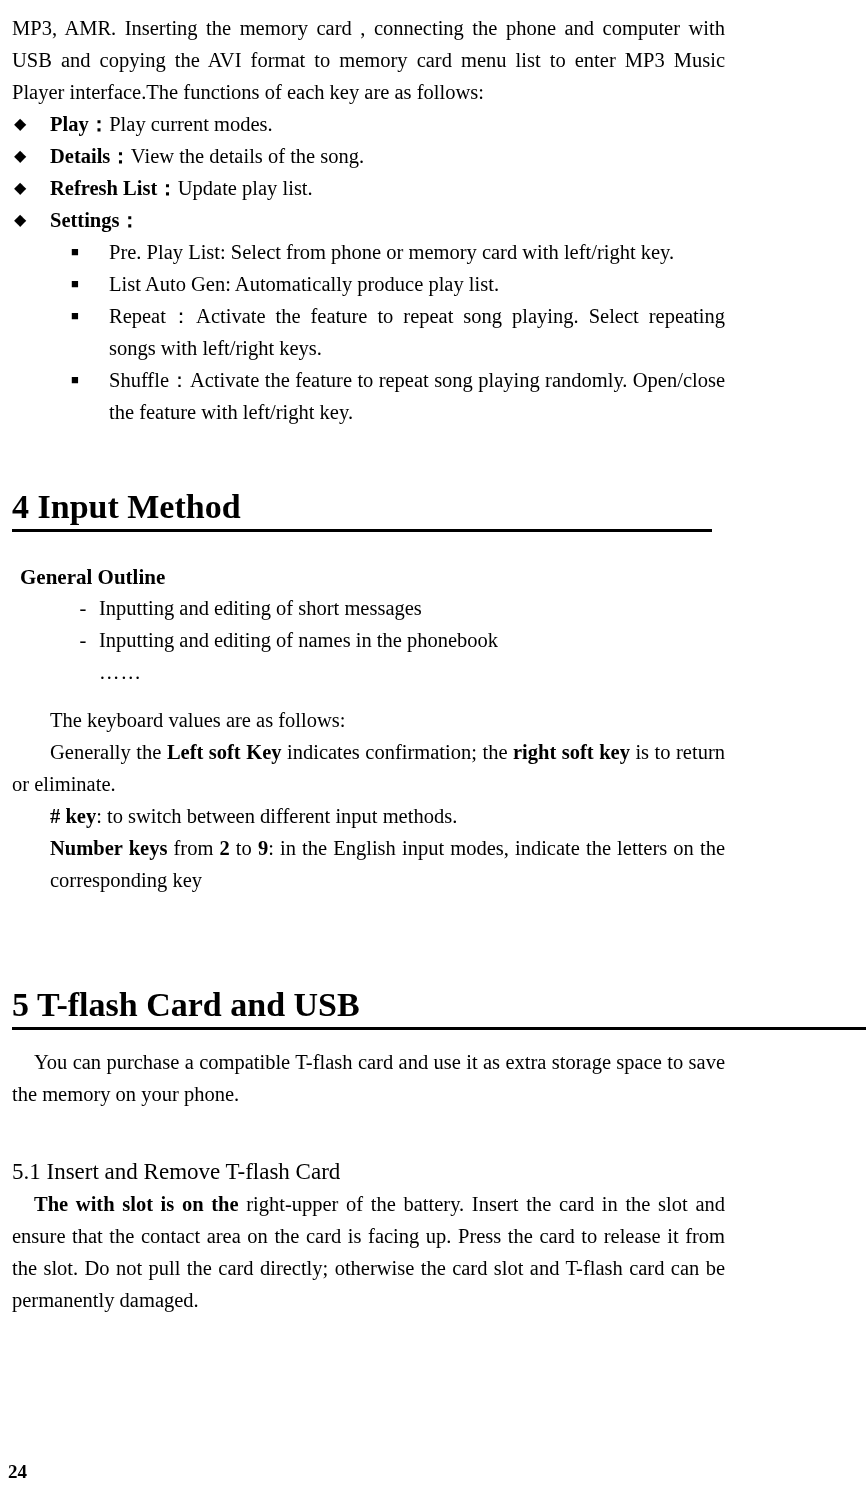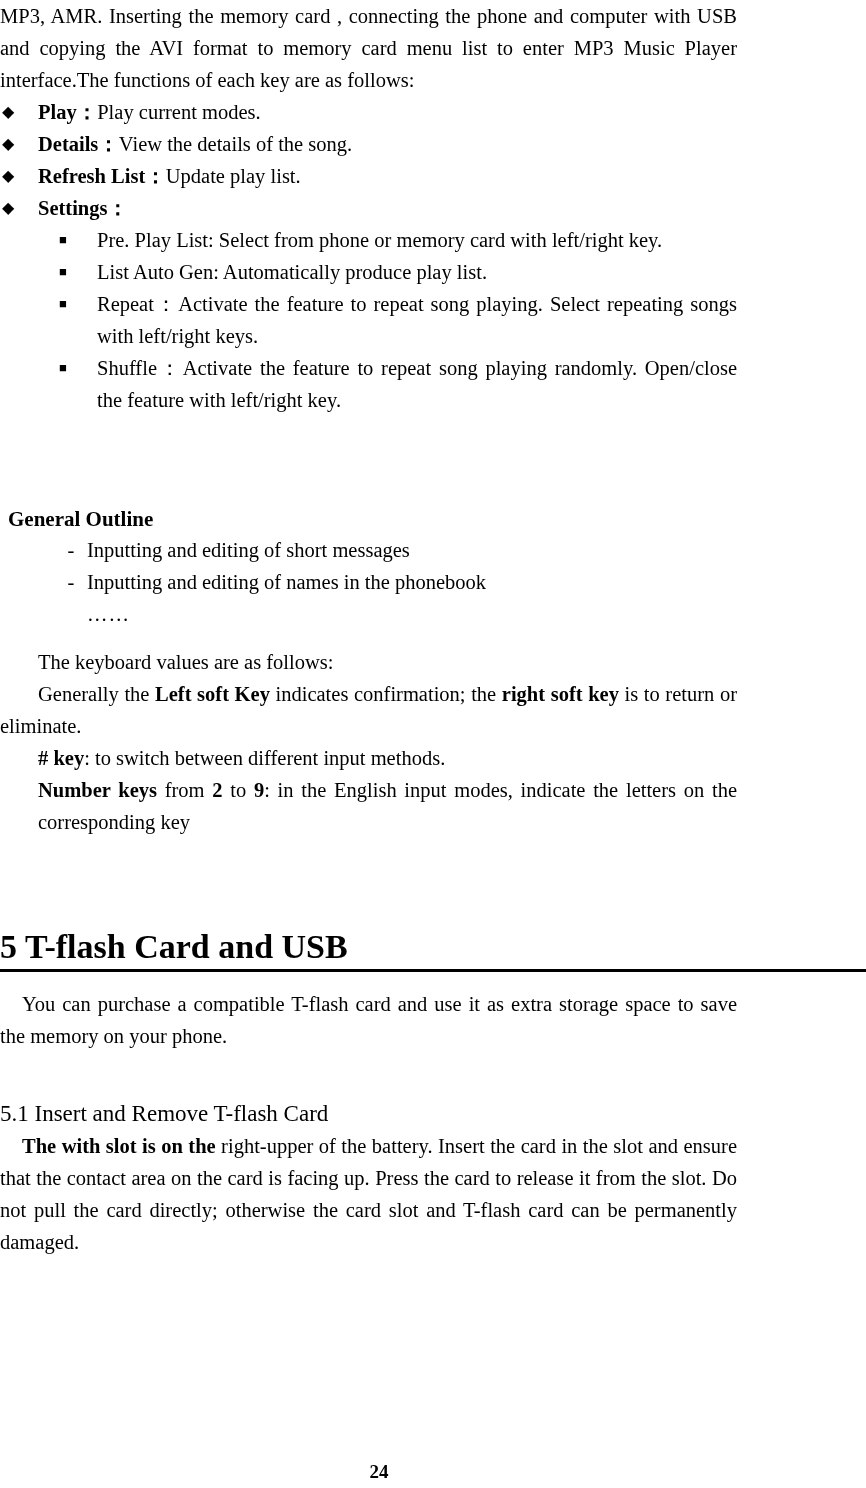--- a/index.html
+++ b/index.html
@@ -13,21 +13,21 @@
     position: relative;
     font-family: "Liberation Serif", "DejaVu Serif", serif;
     color: #000000;
     overflow: hidden;
   }
   .page {
     position: relative;
     width: 737px;
     height: 1488px;
     box-sizing: border-box;
-    padding: 0;
+    padding: 12px;
   }
 
   
   .para {
     font-size: 20.5px;
     line-height: 32px;
     text-align: justify;
     text-justify: inter-word;
     margin: 0;
     padding: 0;
@@ -106,24 +106,23 @@
   .indent-1 { text-indent: 38px; }
   .indent-sm { padding-left: 8px; }
   .body-indent { padding-left: 38px; }
 
   .spacer-lg { height: 58px; }
   .spacer-md { height: 30px; }
   .spacer-sm { height: 16px; }
 
   .footer {
     position: absolute;
-    left: 13px;
+    left: 4px;
     right: 0;
     bottom: 4px;
-    text-align: center;
     font-size: 19px;
     font-weight: bold;
     line-height: 24px;
     padding-right: 0px;
   }
   .footer-inner { display: inline-block; transform: translateX(4px); }
 
   .ellipsis-row { margin-left: 87px; font-size: 20.5px; line-height: 32px; letter-spacing: 1px; }
 </style>
 </head>
@@ -170,20 +169,24 @@
       <span class="b-text">Repeat：Activate the feature to repeat song playing. Select repeating songs with left/right keys.</span>
     </div>
     <div class="bullet-row">
       <span class="b-square">■</span>
       <span class="b-text">Shuffle：Activate the feature to repeat song playing randomly. Open/close the feature with left/right key.</span>
     </div>
   </div>
 
   <div class="spacer-lg"></div>
 
+  <div class="chapter">
+    <span>4 Input Method</span>
+    <span class="rule rule-short"></span>
+  </div>
 
   <div class="spacer-md"></div>
 
   <div class="subhead indent-sm">General Outline</div>
 
 
   <div class="dash-list">
     <div class="bullet-row">
       <span class="b-dash">-</span>
       <span class="b-text">Inputting and editing of short messages</span>

